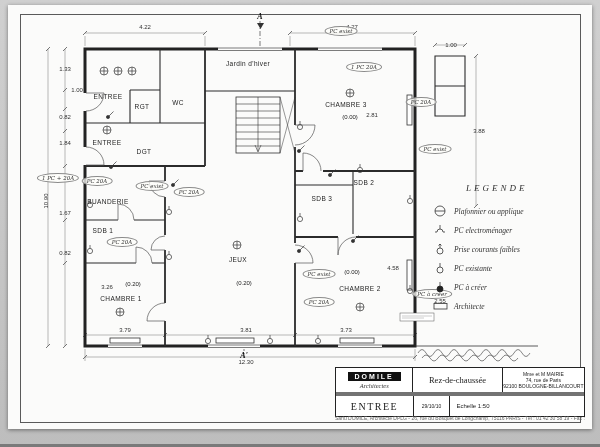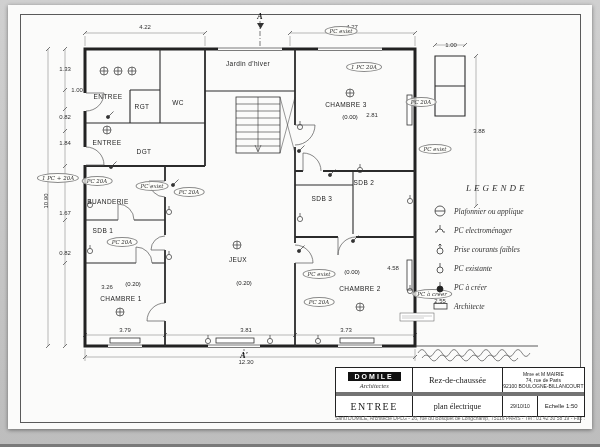--- a/index.html
+++ b/index.html
@@ -302,20 +302,19 @@
         </div>
         <div class="tb-cell tb-floor">Rez-de-chaussée</div>
         <div class="tb-cell tb-client">
           <div>Mme et M MAIRIE</div>
           <div>74, rue de Paris</div>
           <div>92100 BOULOGNE-BILLANCOURT</div>
         </div>
       </div>
       <div class="tb-row">
         <div class="tb-cell tb-project">ENTREE</div>
-        <div class="tb-cell tb-plan">plan électrique</div>
         <div class="tb-cell tb-date">29/10/10</div>
         <div class="tb-cell tb-scale">Echelle 1:50</div>
       </div>
     </div>
     <div class="tb-footer">Sarlu DOMILE, Architecte DPLG - 26, rue du Bosquet de Longchamp, 75116 PARIS - Tél : 01 42 30 58 19 - Fax : 01 42 30 58 11</div>
   </div>
 </div>
 
 </body></html>

